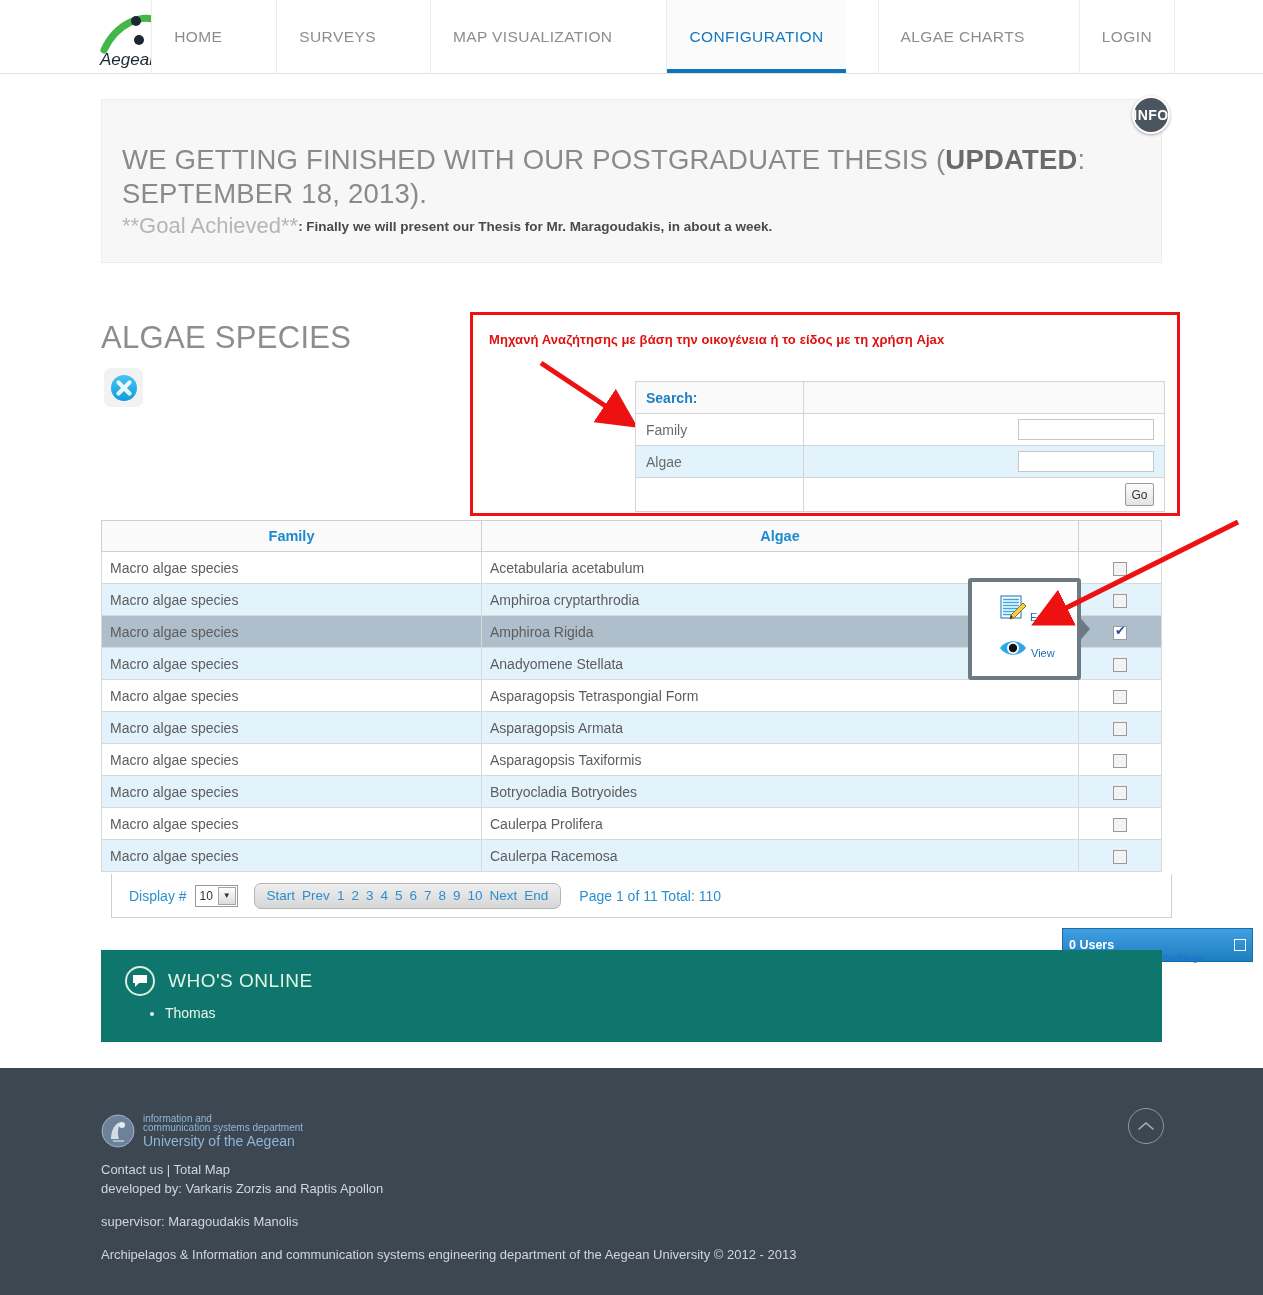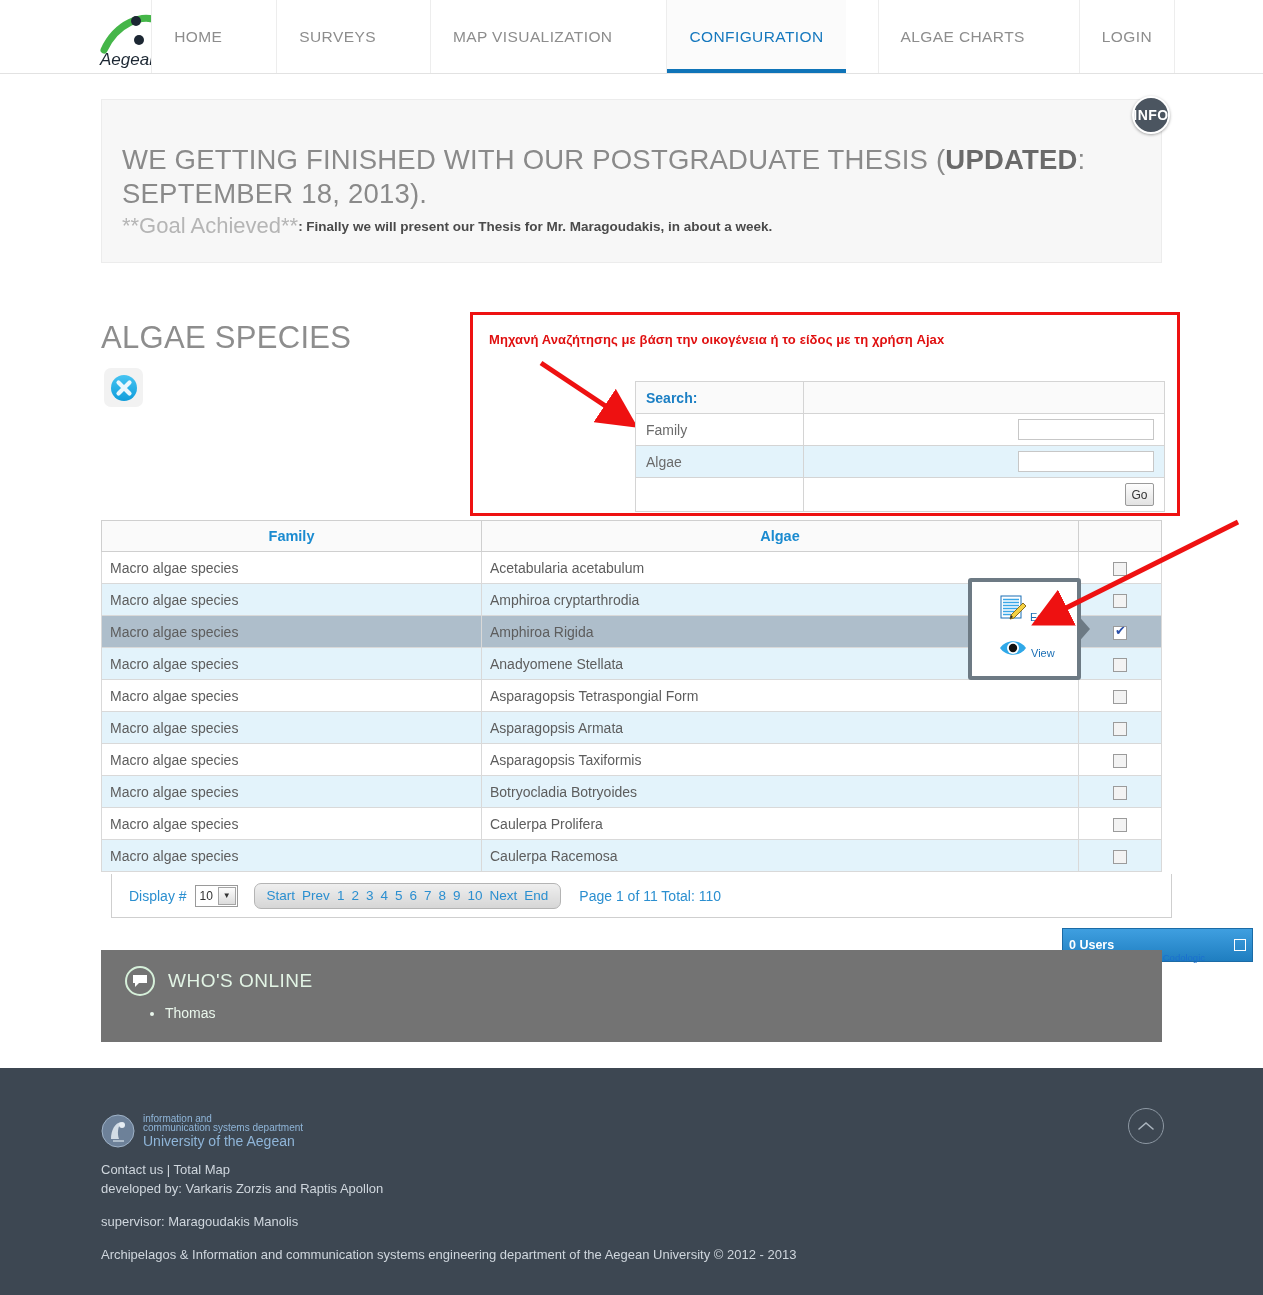--- a/index.html
+++ b/index.html
@@ -192,21 +192,21 @@
   }
   .powered{
     position:absolute; left:1055px; top:952px; width:150px; height:14px;
     font-size:9.5px; color:#222; text-align:right;
   }
   .powered a{ color:#1b6fd0; text-decoration:none; }
 
   
   .whos-online{
     position:absolute; left:101px; top:950px; width:1061px; height:92px;
-    background:#737373;
+    background:#0f766e;
   }
   .wo-head{
     position:absolute; left:24px; top:16px;
     display:flex; align-items:center; gap:13px;
   }
   .wo-circle{
     width:30px; height:30px; border-radius:50%;
     border:2px solid #d6f0da; display:flex; align-items:center; justify-content:center;
   }
   .wo-title{ font-size:19px; color:#e2f4e5; letter-spacing:.5px; }

